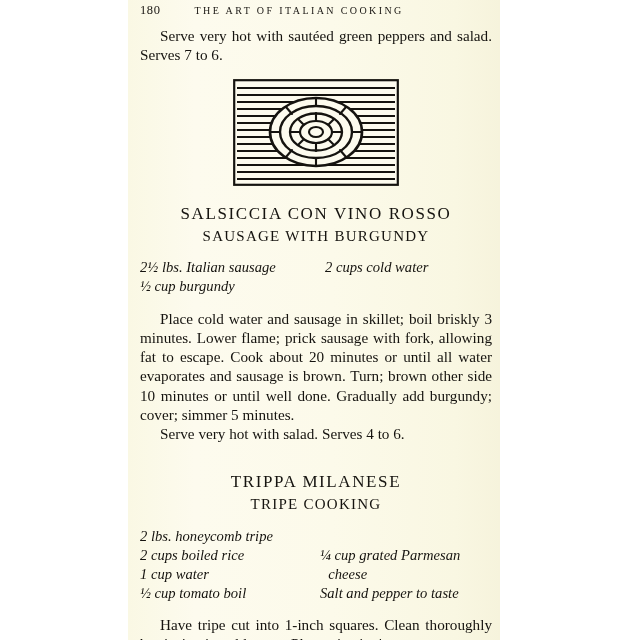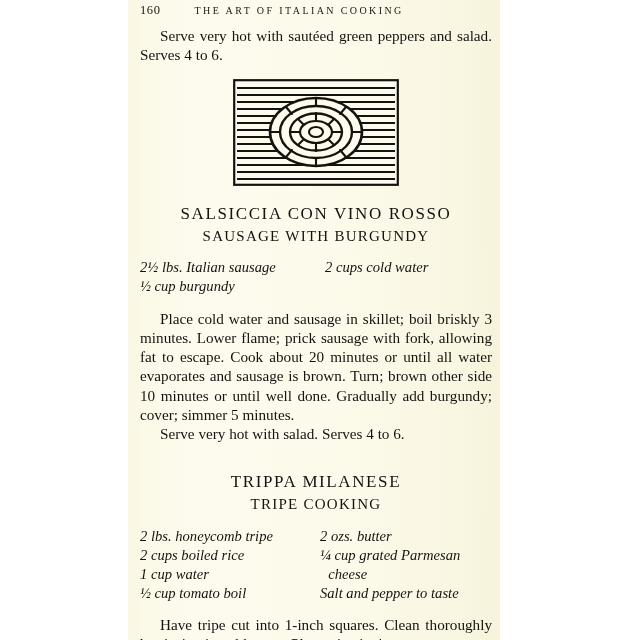--- a/index.html
+++ b/index.html
@@ -128,25 +128,25 @@
 </head>
 <body>
 
 <div id="page">
 
   <div id="paper"></div>
 
   <div id="content">
 
     <div class="runhead">
-      <span class="folio">160</span>
+      <span class="folio">180</span>
       <span class="runtitle">THE ART OF ITALIAN COOKING</span>
     </div>
 
-    <p class="para indent tight-top">Serve very hot with sautéed green peppers and salad. Serves 4 to 6.</p>
+    <p class="para indent tight-top">Serve very hot with sautéed green peppers and salad. Serves 7 to 6.</p>
 
     <div class="illo-wrap">
       <svg class="illo" viewBox="0 0 166 107">
         <rect x="1.2" y="1.2" width="163.6" height="104.6" fill="#fdfbee" stroke="#15130f" stroke-width="2.2"></rect>
         <g stroke="#15130f" stroke-width="1.9">
           <line x1="4" y1="9" x2="162" y2="9"></line>
           <line x1="4" y1="16" x2="162" y2="16"></line>
           <line x1="4" y1="23" x2="162" y2="23"></line>
           <line x1="4" y1="30" x2="162" y2="30"></line>
           <line x1="4" y1="37" x2="162" y2="37"></line>
@@ -206,21 +206,20 @@
       <p class="para indent">Serve very hot with salad. Serves 4 to 6.</p>
     </div>
 
     <div style="margin-top:28px;">
       <h2 class="recipe-title">TRIPPA MILANESE</h2>
       <h3 class="recipe-subtitle">TRIPE COOKING</h3>
 
       <div class="ing-block" style="margin-top:14px;font-family:Liberation Serif, serif;">
         <div class="ing-row">
           <div class="ing-col-l ing-item">2 lbs. honeycomb tripe</div>
-          <div class="ing-col-r ing-item">2 ozs. butter</div>
         </div>
         <div class="ing-row">
           <div class="ing-col-l ing-item">2 cups boiled rice</div>
           <div class="ing-col-r ing-item">¼ cup grated Parmesan</div>
         </div>
         <div class="ing-row">
           <div class="ing-col-l ing-item">1 cup water</div>
           <div class="ing-col-r ing-item cont">cheese</div>
         </div>
         <div class="ing-row">

